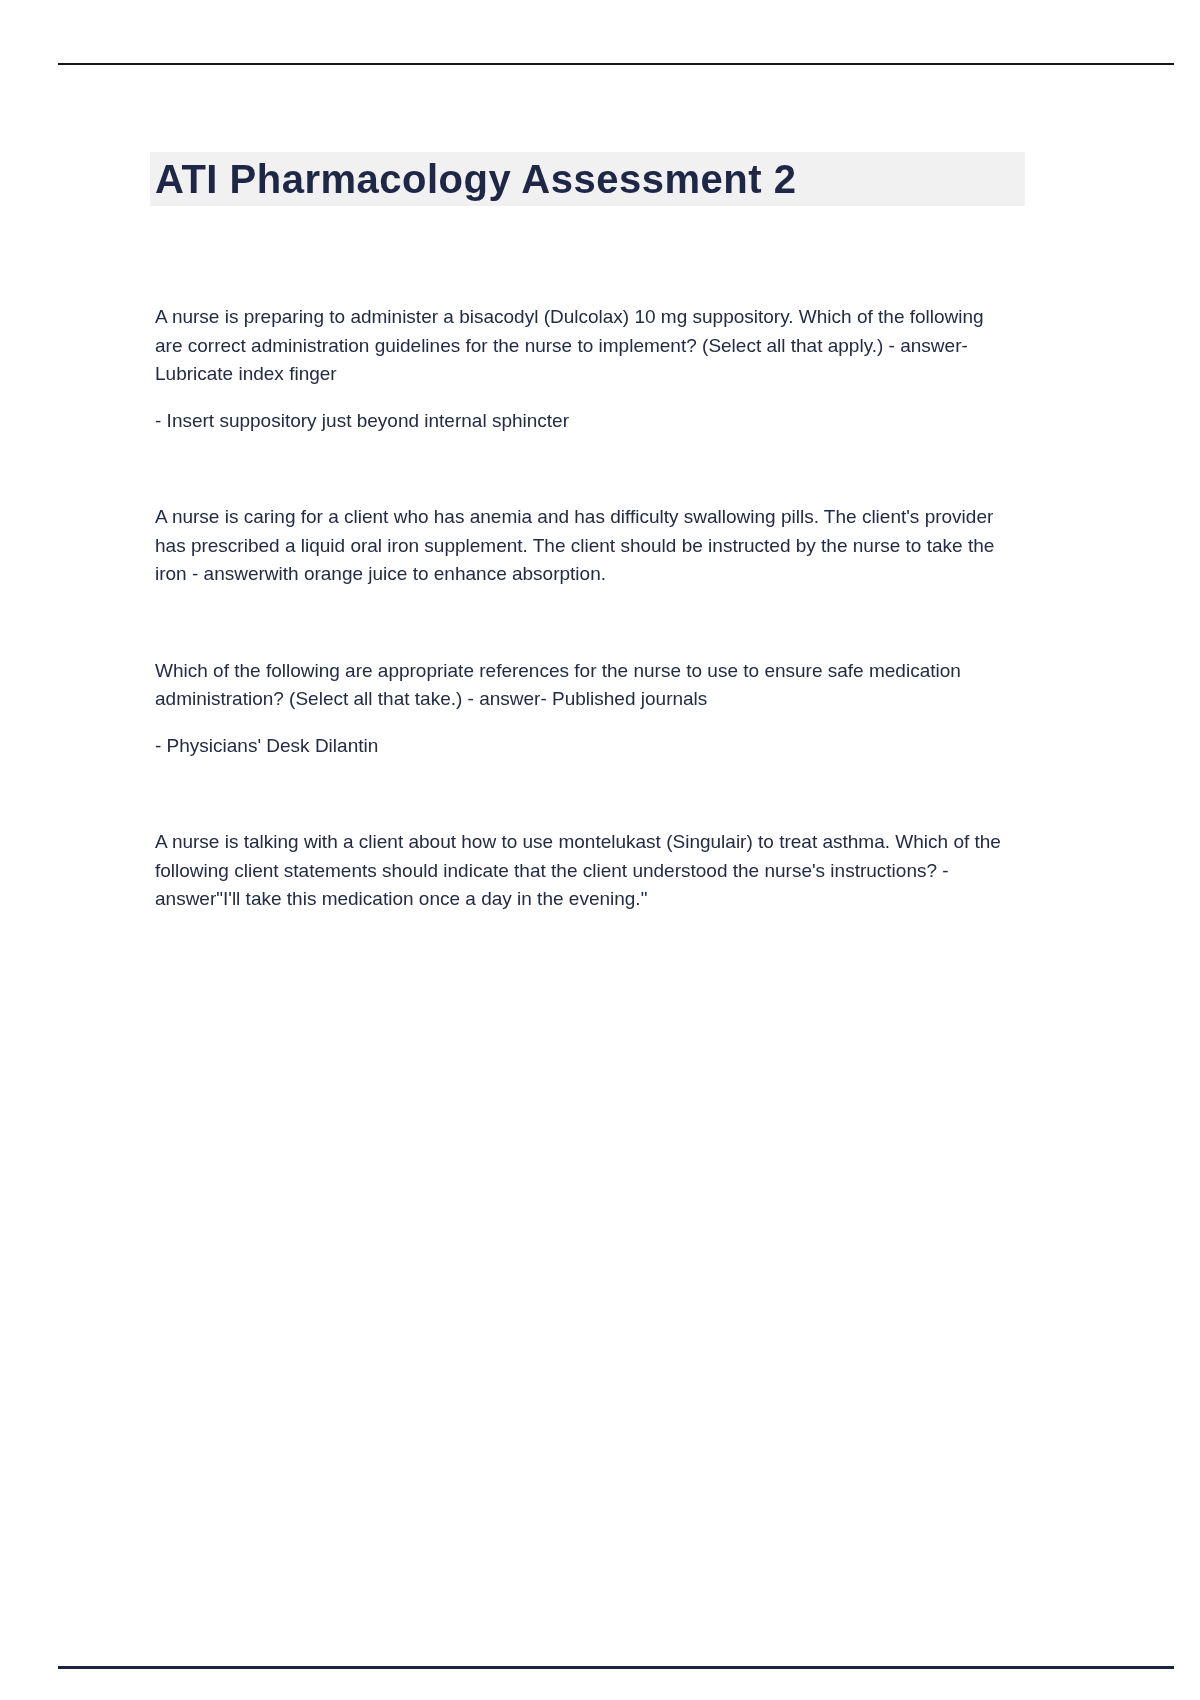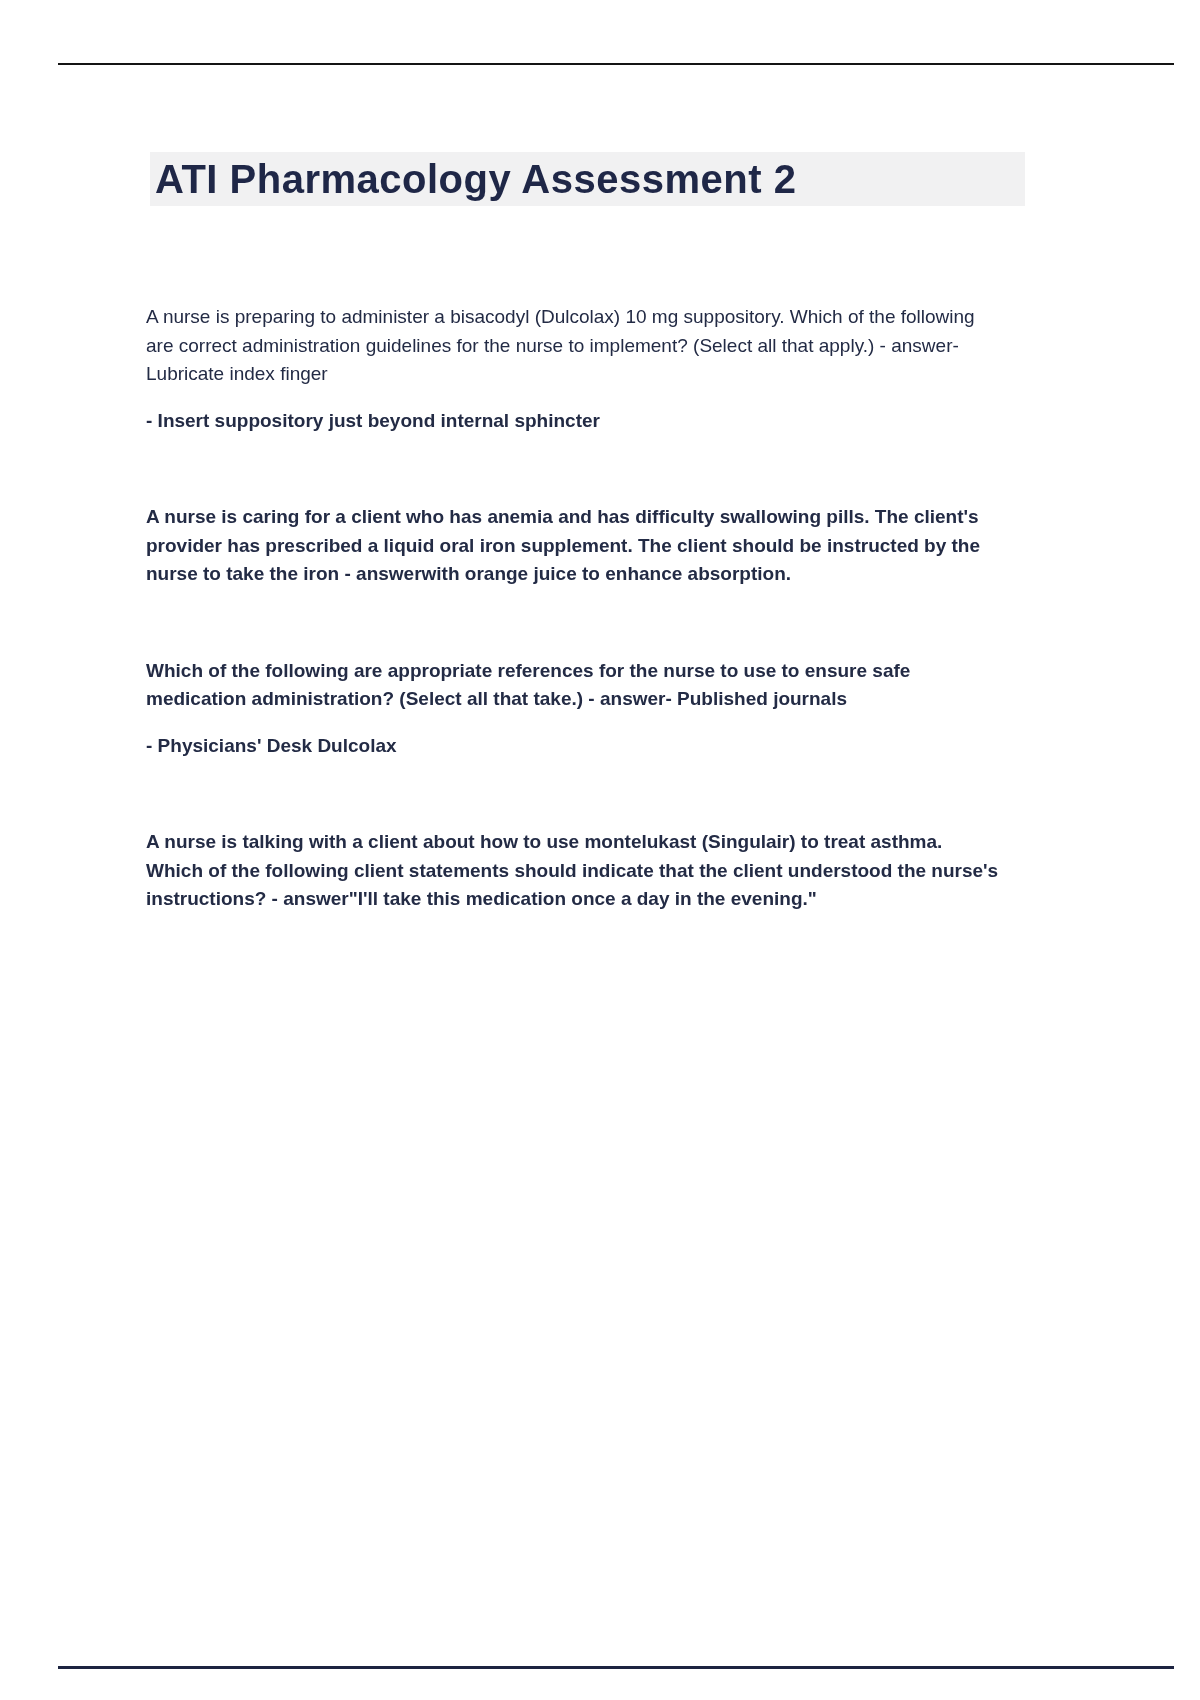--- a/index.html
+++ b/index.html
@@ -44,55 +44,53 @@
     background: #f1f1f2;
     color: #1f2747;
     font-size: 40px;
     font-weight: bold;
     line-height: 54px;
     padding-left: 5px;
     letter-spacing: 0.5px;
   }
   .content {
     position: absolute;
-    left: 126px;
+    left: 135px;
     top: 283px;
     width: 865px;
     color: #232b45;
   }
   .para {
     font-size: 19px;
     line-height: 28.5px;
     margin-bottom: 18px;
   }
   .sub-line {
     margin-top: 10px;
     margin-bottom: 18px;
-    font-weight: bold;
   }
   .block-gap {
     margin-top: 68px;
-    font-weight: bold;
   }
 </style>
 </head>
 <body>
 
 <div class="page">
 
   <div class="top-rule"></div>
 
   <div class="title-wrap">
     <h1 class="doc-title">ATI Pharmacology Assessment 2</h1>
   </div>
 
   <div class="content">
     <p class="para">A nurse is preparing to administer a bisacodyl (Dulcolax) 10 mg suppository. Which of the following are correct administration guidelines for the nurse to implement? (Select all that apply.) - answer- Lubricate index finger</p>
     <p class="para sub-line">- Insert suppository just beyond internal sphincter</p>
     <p class="para block-gap">A nurse is caring for a client who has anemia and has difficulty swallowing pills. The client's provider has prescribed a liquid oral iron supplement. The client should be instructed by the nurse to take the iron - answerwith orange juice to enhance absorption.</p>
     <p class="para block-gap">Which of the following are appropriate references for the nurse to use to ensure safe medication administration? (Select all that take.) - answer- Published journals</p>
-    <p class="para sub-line">- Physicians' Desk Dulcolax</p>
+    <p class="para sub-line">- Physicians' Desk Dilantin</p>
     <p class="para block-gap">A nurse is talking with a client about how to use montelukast (Singulair) to treat asthma. Which of the following client statements should indicate that the client understood the nurse's instructions? - answer"I'll take this medication once a day in the evening."</p>
   </div>
 
   <div class="bottom-rule"></div>
 
 </div>
 
 </body></html>

